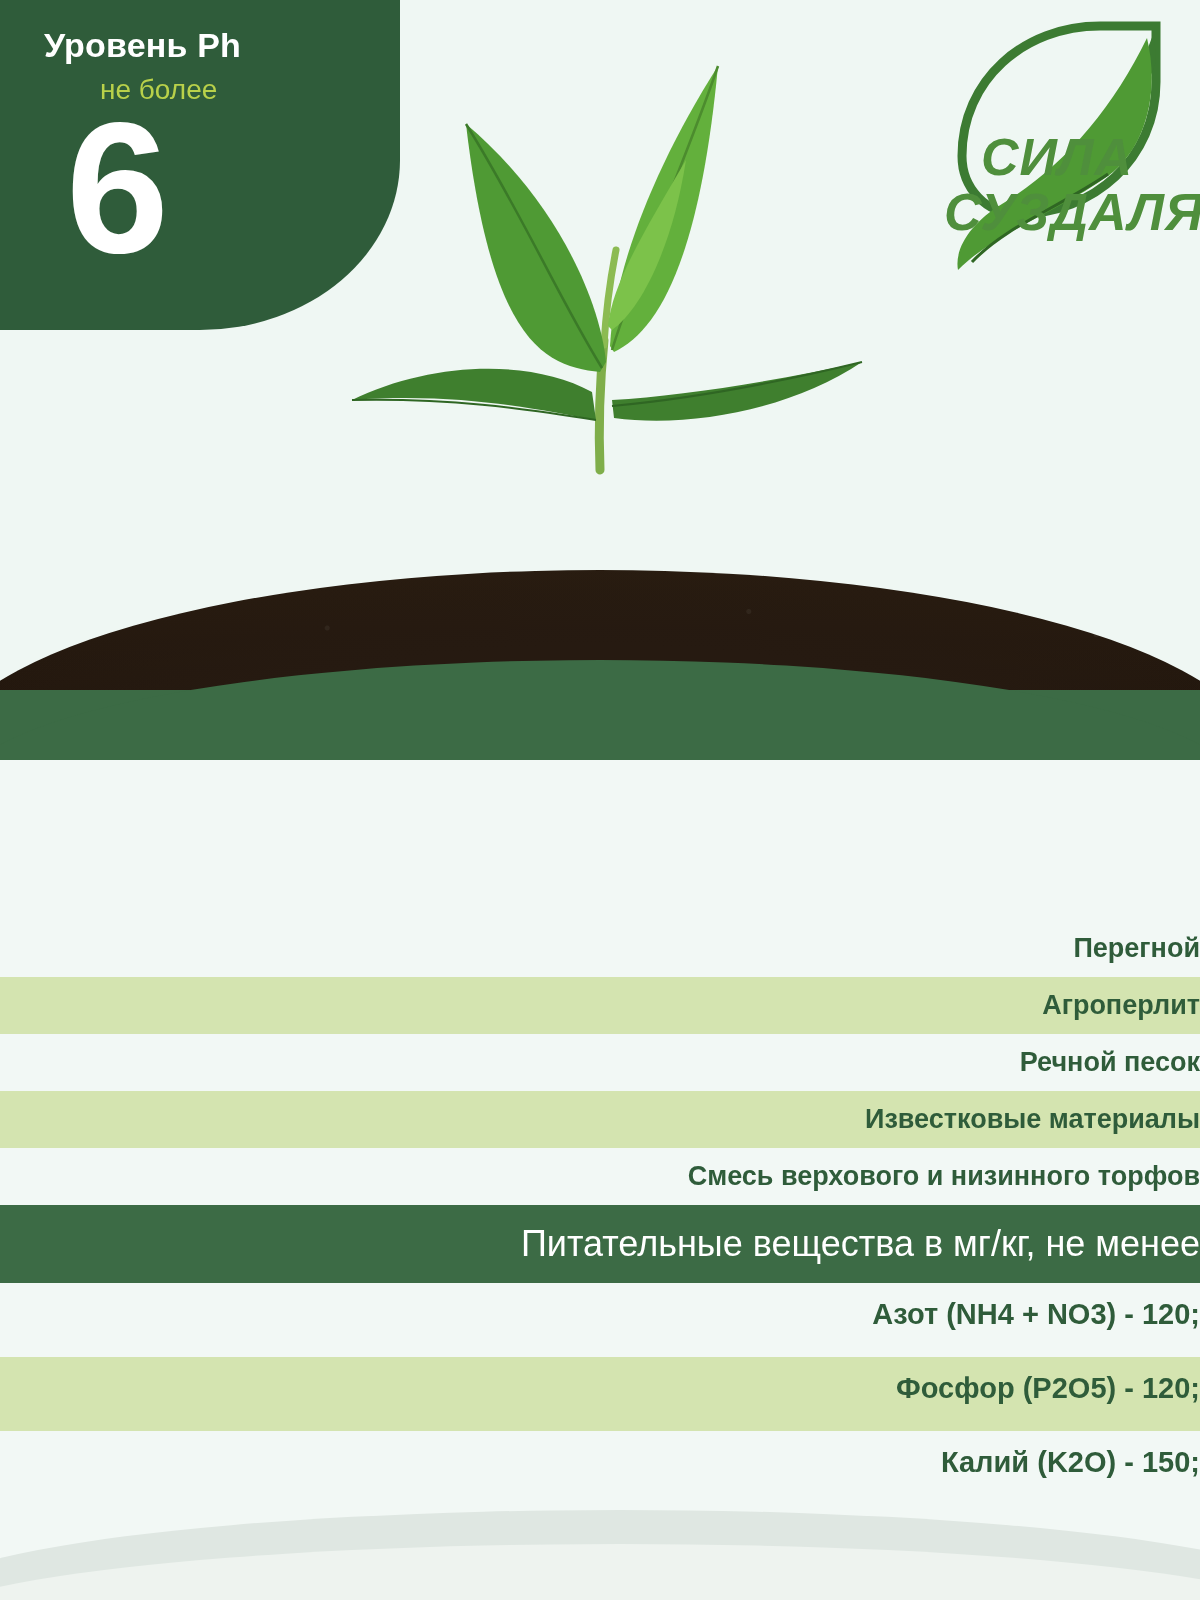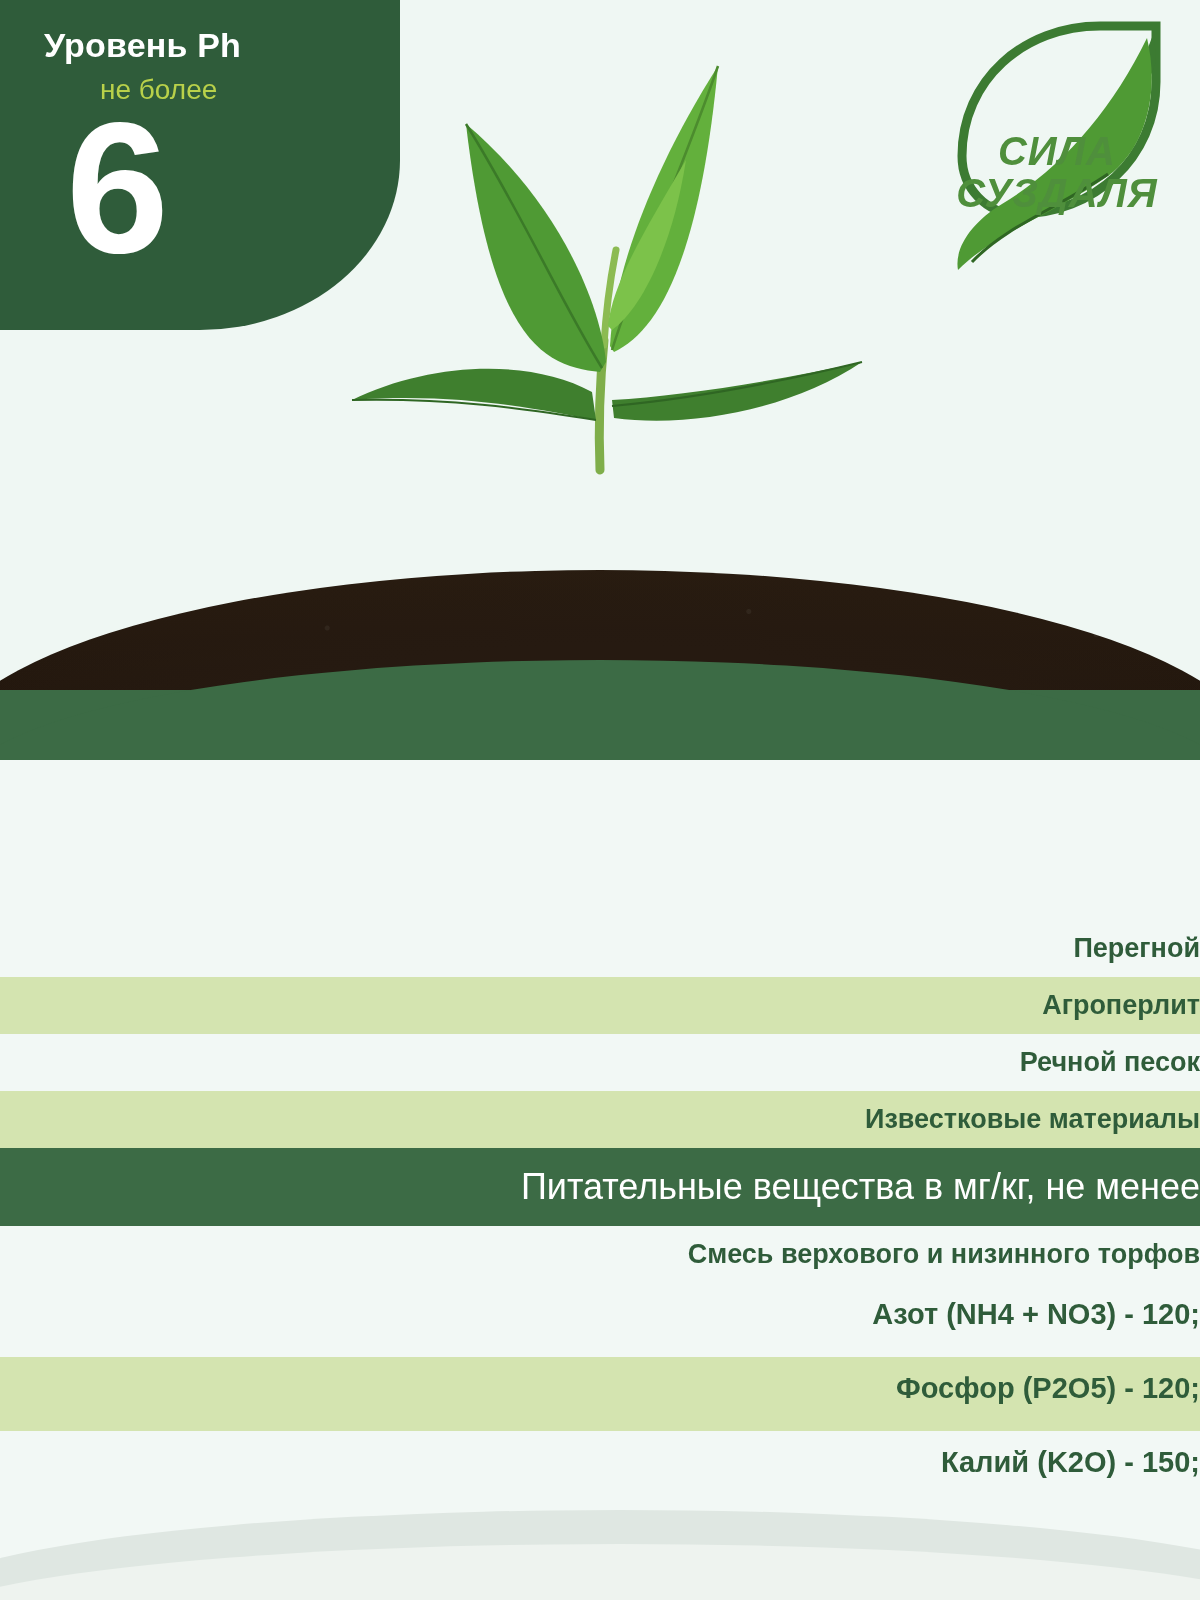--- a/index.html
+++ b/index.html
@@ -71,21 +71,21 @@
     z-index: 6;
   }
   .logo svg { display:block; }
   .logo-text {
     position: absolute;
     left: 12px;
     top: 112px;
     width: 226px;
     text-align: center;
     color: #4f8f3c;
-    font-size: 40px;
+    font-size: 52px;
     font-weight: bold;
     font-style: italic;
     line-height: 1.05;
     letter-spacing: 1px;
   }
   .logo-text .l2 { display:block; }
 
   
   .plant-wrap {
     position: absolute;
@@ -262,23 +262,23 @@
   <div class="wave-top"></div>
 
   <div class="sostav">Состав:</div>
 </div>
 
 <div class="list">
   <div class="row plain">Перегной</div>
   <div class="row alt">Агроперлит</div>
   <div class="row plain">Речной песок</div>
   <div class="row alt">Известковые материалы</div>
+  <div class="row plain">Смесь верхового и низинного торфов</div>
+
   <div class="row header">Питательные вещества в мг/кг, не менее</div>
-
-  <div class="row plain">Смесь верхового и низинного торфов</div>
 
   <div class="row nutrient plain">Азот (NH4 + NO3) - 120;</div>
   <div class="row nutrient alt">Фосфор (P2O5) - 120;</div>
   <div class="row nutrient plain">Калий (K2O) - 150;</div>
 </div>
 
 <div class="bottom-deco">
   <div class="b1"></div>
   <div class="b2"></div>
 </div>

